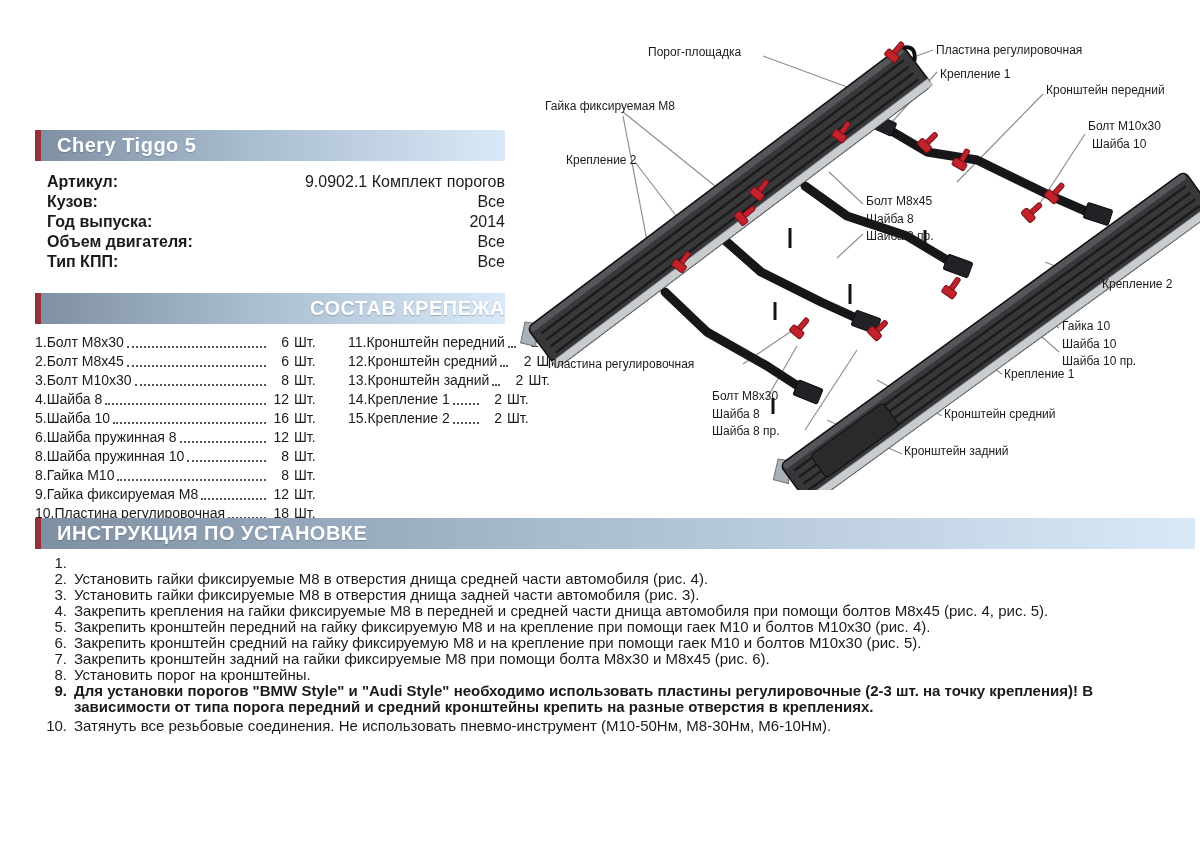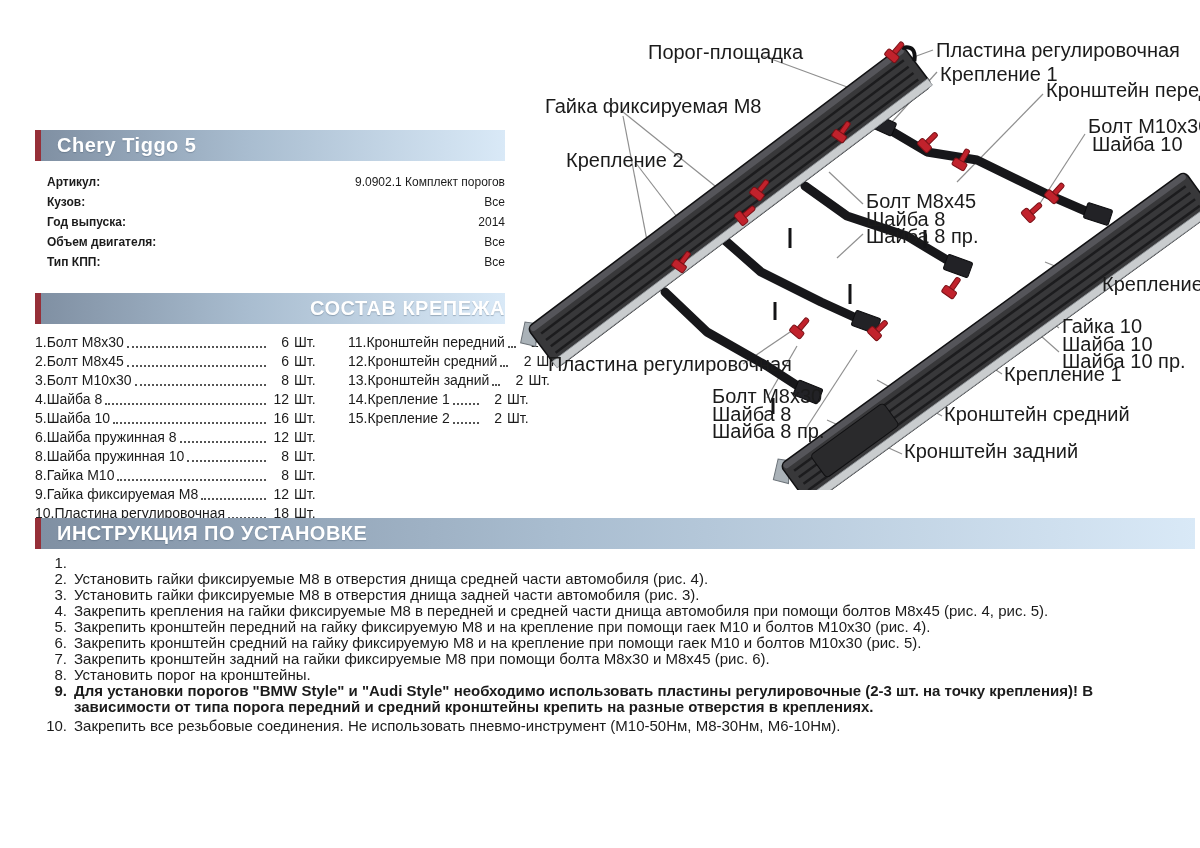--- a/index.html
+++ b/index.html
@@ -16,37 +16,37 @@
     box-sizing:border-box;
   }
   .bar .bar-text{
     color:#ffffff;font-weight:bold;font-size:20px;letter-spacing:.5px;
     padding-left:16px;text-shadow:0 1px 1px rgba(60,80,100,.35);
     white-space:nowrap;
   }
   
   .left-col{position:absolute;left:35px;top:130px;width:470px;}
   .specs{margin:11px 0 0 12px;}
-  .spec-row{display:flex;height:20px;font-size:12px;line-height:20px;gap:16px;}
+  .spec-row{display:flex;height:20px;font-size:16px;line-height:20px;gap:16px;}
   .spec-label{font-weight:bold;width:183px;flex:none;}
   .spec-value{flex:1;text-align:right;}
   .section2{margin-top:21px;justify-content:flex-end;}
   
   .parts{display:flex;margin-top:8px;font-size:14px;}
   .pcol1{width:285px;flex:none;}
   .pcol2{width:185px;flex:none;margin-left:28px;align-self:flex-start;}
   .prow{display:flex;align-items:flex-end;height:19px;line-height:17px;}
   .pname{white-space:nowrap;flex:none;}
   .leader{flex:1;border-bottom:2px dotted #555;margin:0 3px 3px 3px;min-width:8px;}
   .pqty{width:20px;flex:none;text-align:right;margin-right:5px;}
   .punit{width:26px;flex:none;}
   
   .diagram{position:absolute;left:505px;top:10px;width:695px;height:480px;}
   .diagram svg{position:absolute;left:0;top:0;}
-  .co{position:absolute;font-size:20px;line-height:16px;color:#1b1b1b;white-space:nowrap;}
+  .co{position:absolute;font-size:12px;line-height:16px;color:#1b1b1b;white-space:nowrap;}
   .c1{left:143px;top:34px}   .c2{left:431px;top:32px}  .c3{left:435px;top:56px}
   .c4{left:541px;top:72px}   .c5{left:583px;top:108px} .c6{left:587px;top:126px}
   .c7{left:40px;top:88px}    .c8{left:61px;top:142px}  .c9{left:361px;top:183px}
   .c10{left:361px;top:201px} .c11{left:361px;top:218px}.c12{left:597px;top:266px}
   .c13{left:557px;top:308px} .c14{left:557px;top:326px}.c15{left:557px;top:343px}
   .c16{left:43px;top:346px}  .c17{left:207px;top:378px}.c18{left:207px;top:396px}
   .c19{left:207px;top:413px} .c20{left:499px;top:356px}.c21{left:439px;top:396px}
   .c22{left:399px;top:433px}
   
   .instructions{position:absolute;left:35px;top:518px;width:1160px;}
@@ -374,16 +374,16 @@
     <div class="irow">
         <span class="inum">8.</span>
         <span class="itext">Установить порог на кронштейны.</span>
       </div>
     <div class="irow bold">
         <span class="inum">9.</span>
         <span class="itext">Для установки порогов "BMW Style" и "Audi Style" необходимо использовать пластины регулировочные (2-3 шт. на точку крепления)! В зависимости от типа порога передний и средний кронштейны крепить на разные отверстия в креплениях.</span>
       </div>
     <div class="irow gap">
         <span class="inum">10.</span>
-        <span class="itext">Закрепить все резьбовые соединения. Не использовать пневмо-инструмент (М10-50Нм, М8-30Нм, М6-10Нм).</span>
+        <span class="itext">Затянуть все резьбовые соединения. Не использовать пневмо-инструмент (М10-50Нм, М8-30Нм, М6-10Нм).</span>
       </div>
   </div>
 </div>
 
 </body></html>

